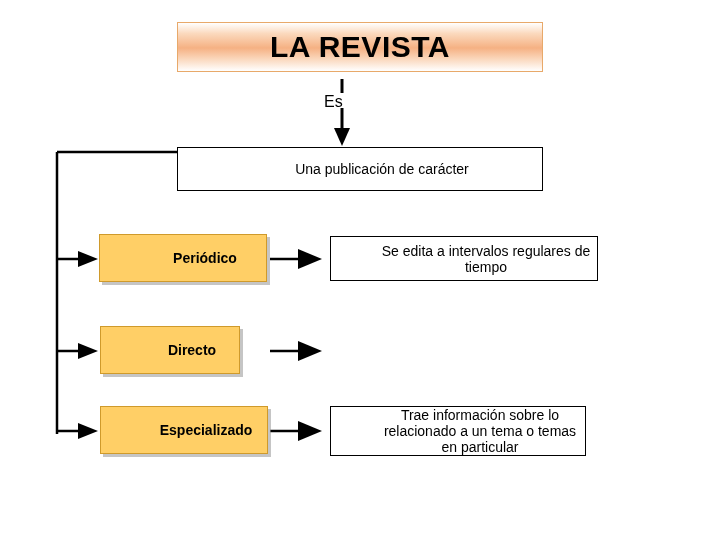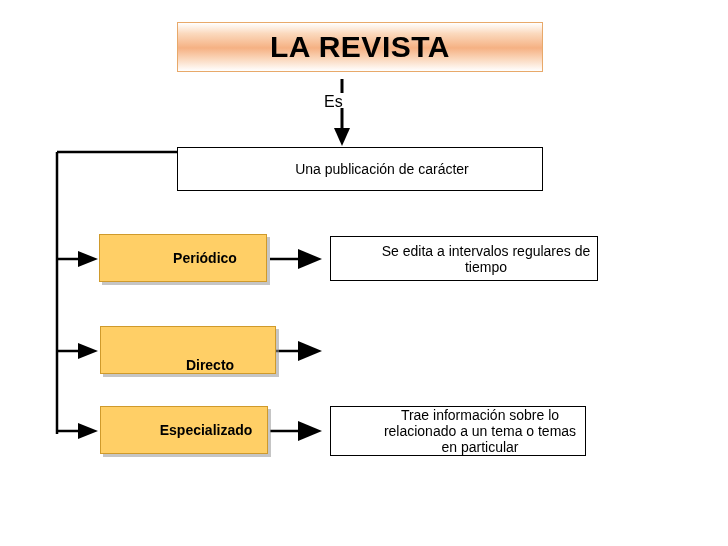--- a/index.html
+++ b/index.html
@@ -67,21 +67,21 @@
     font-weight: bold;
     box-shadow: 3px 3px 0 rgba(150,150,150,0.55);
   }
 
   .box-subtitle { left: 177px; top: 147px;  width: 366px; height: 44px; }
   .box-desc1    { left: 330px; top: 236px;  width: 268px; height: 45px; }
   .box-desc2    { left: 330px; top: 327px;  width: 293px; height: 45px; }
   .box-desc3    { left: 330px; top: 406px;  width: 256px; height: 50px; }
 
   .box-cat1 { left: 99px; top: 234px; width: 168px; height: 48px; }
-  .box-cat2 { left: 100px; top: 326px; width: 176px; height: 48px; align-items: flex-end; }
+  .box-cat2 { left: 100px; top: 326px; width: 140px; height: 48px; }
   .box-cat3 { left: 100px; top: 406px; width: 168px; height: 48px; }
 
   
   .es-label {
     position: absolute;
     left: 324px;
     top: 93px;
     font-size: 16px;
     color: #000000;
   }

